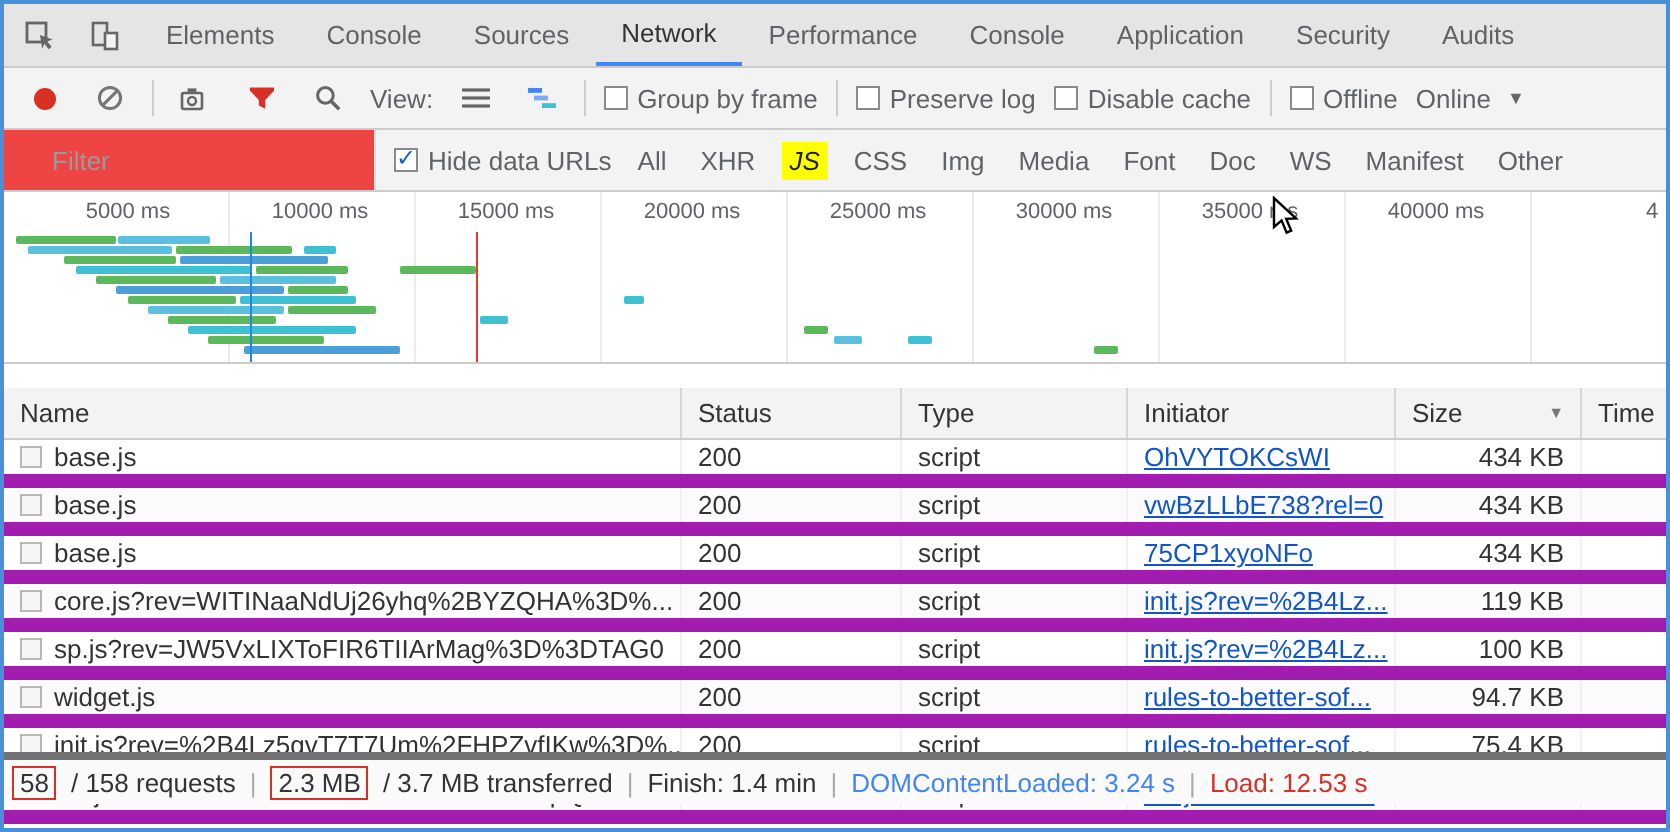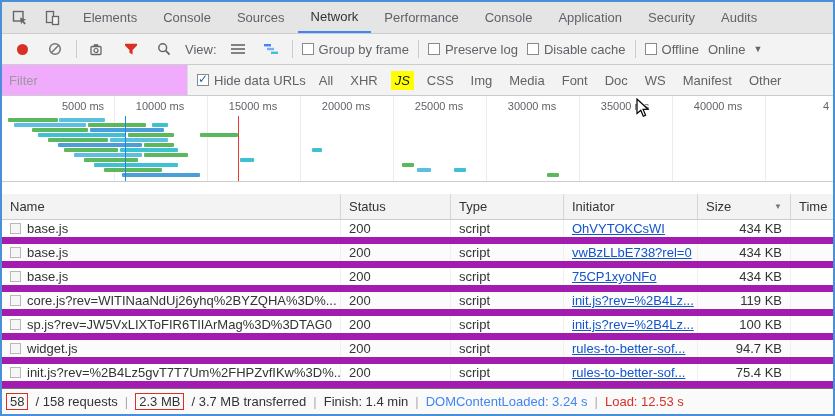--- a/index.html
+++ b/index.html
@@ -25,21 +25,21 @@
   .check-item { display: flex; align-items: center; gap: 5px; }
   .checkbox { width: 12px; height: 12px; border: 1px solid #8a8a8a; background: #fff;
     display: inline-flex; align-items: center; justify-content: center; position: relative; }
   .checkbox.checked::after { content: "✓"; color: #1565c0; font-size: 12px; font-weight: bold;
     position: absolute; top: -3px; left: 0; }
   .caret { font-size: 9px; color: #666; margin-left: 3px; }
   
   .filter-bar { height: 31px; background: #f3f3f3; border-bottom: 1px solid #ccc;
     display: flex; align-items: center; gap: 9px; color: #5f6368; }
   .filter-input { width: 186px; height: 100%; border: none; border-right: 1px solid #ddd;
-    background: #f0abfc; padding: 0 7px; font-size: 13px; font-family: inherit; color: #333; outline: none; }
+    background: #ef4444; padding: 0 24px; font-size: 13px; font-family: inherit; color: #333; outline: none; }
   .filter-input::placeholder { color: #9a9a9a; }
   .pill { padding: 2px 4px; white-space: nowrap; cursor: default; }
   .pill.highlight { background: var(--highlight, #ffff00); color: #202020; font-style: italic; }
   
   .timeline { position: relative; height: 86px; border-bottom: 1px solid #ccc; background: #fff; overflow: hidden; }
   .tick-label { position: absolute; top: 4px; width: 68px; text-align: center;
     font-size: 11px; color: #5f6368; white-space: nowrap; }
   .gridline { position: absolute; top: 0; bottom: 0; width: 1px; background: #ececec; }
   .overview { position: absolute; left: 0; right: 0; top: 20px; bottom: 0; }
   .wf-bar { position: absolute; height: 4px; border-radius: 1px; }
@@ -55,22 +55,22 @@
   .row { height: 24px; align-items: center; border-bottom: 7px solid #a21caf; background: #fff; }
   .row:nth-child(even) { background: #fbfbfb; }
   .cell { padding: 0 8px; height: 100%; display: flex; align-items: center;
     white-space: nowrap; overflow: hidden; }
   .cell + .cell { border-left: 1px solid #f0f0f0; }
   .name-cell { gap: 6px; }
   .file-icon { width: 11px; height: 11px; border: 1px solid #b8b8b8; background: #f6f6f6; flex: 0 0 auto; }
   .initiator { color: var(--link, #1155cc); text-decoration: underline; cursor: pointer; }
   .size-cell { justify-content: flex-end; }
   
-  .status-bar { position: absolute; left: 0; right: 0; bottom: 0; height: 26px;
-    background: #fafafa; border-top: 1px solid #737373; display: flex; align-items: center;
+  .status-bar { position: absolute; left: 0; right: 0; bottom: 12px; height: 26px;
+    background: #fafafa; border-top: 4px solid #737373; display: flex; align-items: center;
     gap: 7px; padding: 0 4px; z-index: 5; white-space: nowrap; }
   .red-box { border: 1px solid var(--alert_red, #e53935); padding: 0 3px; }
   .sep { color: #aaa; }
   .dcl-text { color: var(--accent, #1a73e8); }
   .load-text { color: var(--alert_red, #d32f2f); }
   svg.ico { display: block; }
 </style>
 </head>
 <body>
 
@@ -208,21 +208,21 @@
 
 <div class="timeline">
   <div class="gridline" style="left:112px"></div>
   <div class="gridline" style="left:205px"></div>
   <div class="gridline" style="left:298px"></div>
   <div class="gridline" style="left:391px"></div>
   <div class="gridline" style="left:484px"></div>
   <div class="gridline" style="left:577px"></div>
   <div class="gridline" style="left:670px"></div>
   <div class="gridline" style="left:763px"></div>
-  <span class="tick-label" style="left:47px">5000 ms</span>
+  <span class="tick-label" style="left:28px">5000 ms</span>
   <span class="tick-label" style="left:124px">10000 ms</span>
   <span class="tick-label" style="left:217px">15000 ms</span>
   <span class="tick-label" style="left:310px">20000 ms</span>
   <span class="tick-label" style="left:403px">25000 ms</span>
   <span class="tick-label" style="left:496px">30000 ms</span>
   <span class="tick-label" style="left:589px">35000 ms</span>
   <span class="tick-label" style="left:682px">40000 ms</span>
   <span class="tick-label" style="left:790px">4</span>
   <div class="overview">
       <div class="wf-bar" style="left: 6px; top: 2px; width: 50px; background: rgb(92, 184, 92);"></div>

